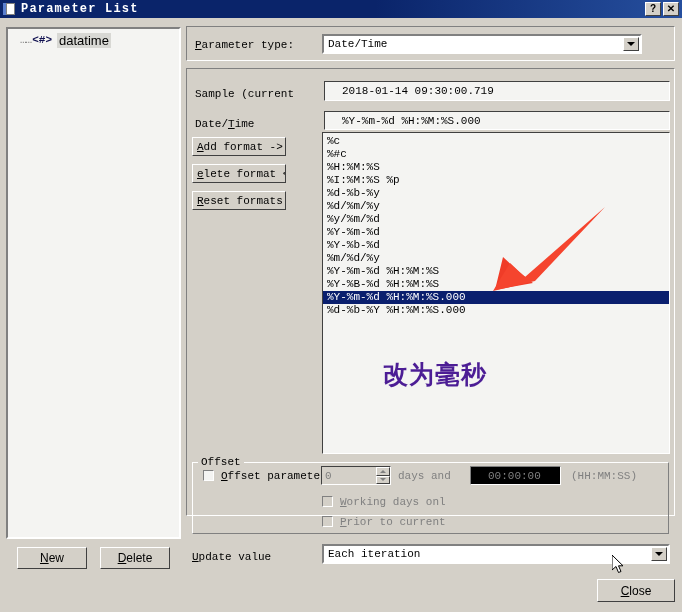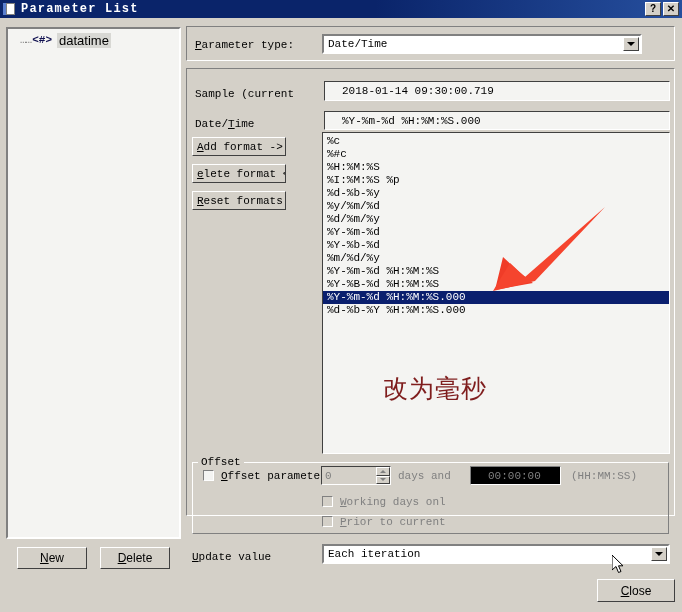--- a/index.html
+++ b/index.html
@@ -315,25 +315,25 @@
 
   
   .annot-arrow {
     position: absolute;
     left: 455px; top: 205px;
     width: 155px; height: 100px;
     pointer-events: none;
   }
   .annot-text {
     position: absolute;
-    left: 383px; top: 372px;
+    left: 383px; top: 358px;
     font-family: "DejaVu Sans", sans-serif;
     font-size: 25px;
-    font-weight: normal;
-    color: #7f1d1d;
+    font-weight: bold;
+    color: #4c1d95;
     letter-spacing: 1px;
     white-space: nowrap;
   }
   .cursor {
     position: absolute;
     left: 612px; top: 555px;
     pointer-events: none;
   }
 </style>
 </head>
@@ -406,22 +406,22 @@
       <span class="u">R</span>
         <span>eset formats</span>
     </div>
 
     <div class="listbox" id="format-list" style="left:136px; top:106px; width:348px; height:322px;">
         <div class="litem">%c</div>
         <div class="litem">%#c</div>
         <div class="litem">%H:%M:%S</div>
         <div class="litem">%I:%M:%S %p</div>
         <div class="litem">%d-%b-%y</div>
+        <div class="litem">%d/%m/%y</div>
         <div class="litem">%y/%m/%d</div>
-        <div class="litem">%d/%m/%y</div>
         <div class="litem">%Y-%m-%d</div>
         <div class="litem">%Y-%b-%d</div>
         <div class="litem">%m/%d/%y</div>
         <div class="litem">%Y-%m-%d %H:%M:%S</div>
         <div class="litem">%Y-%B-%d %H:%M:%S</div>
         <div class="litem sel">%Y-%m-%d %H:%M:%S.000</div>
         <div class="litem">%d-%b-%Y %H:%M:%S.000</div>
       </div>
 
     <div class="grp-inner" style="left:6px; top:436px; width:477px; height:72px;"></div>

